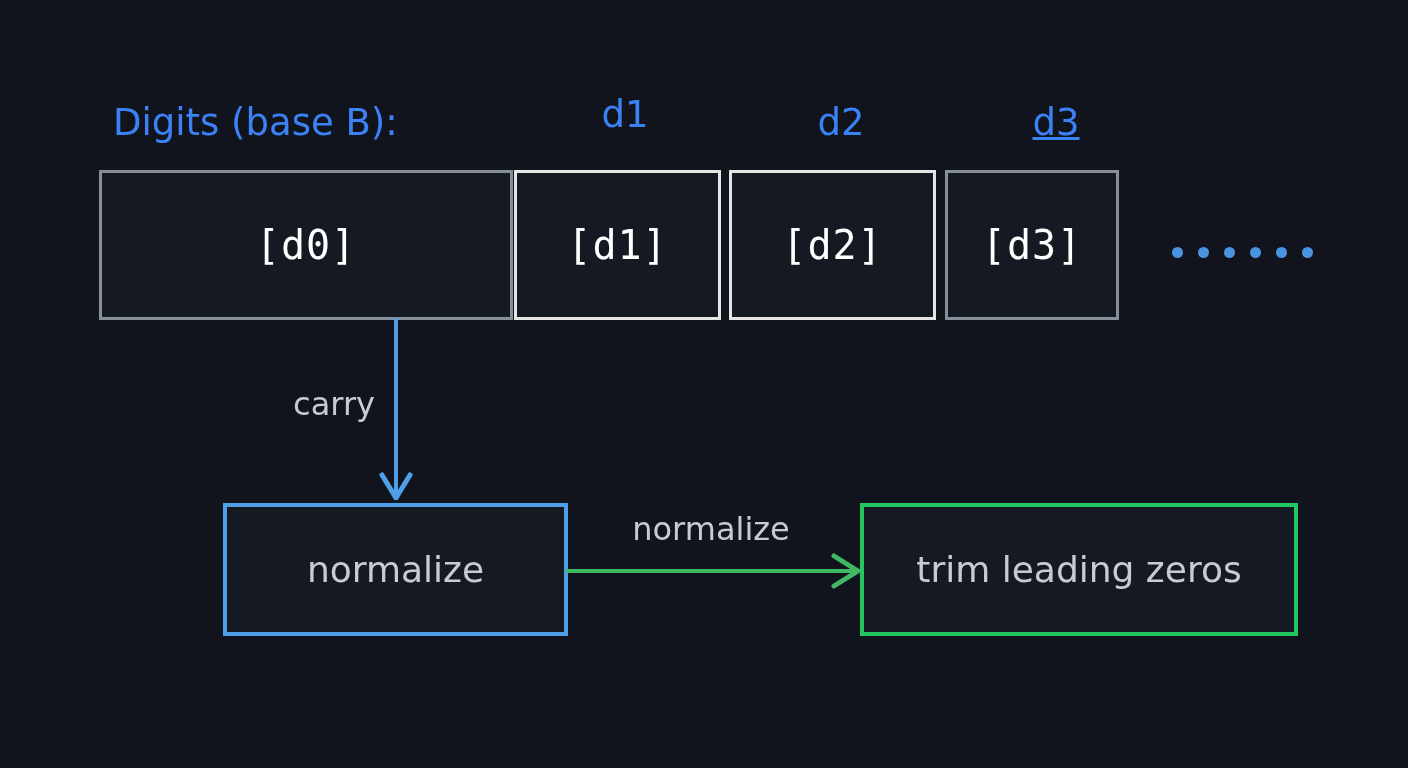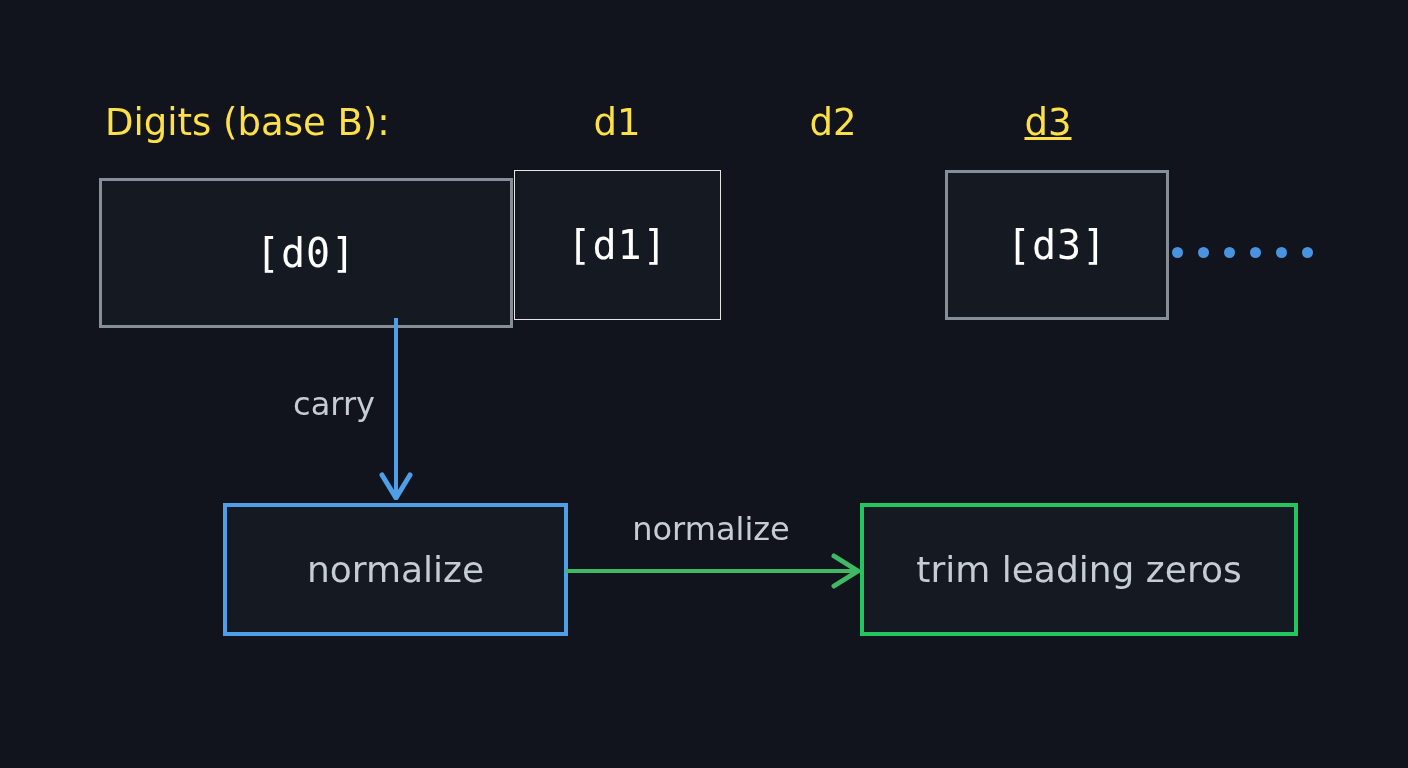--- a/index.html
+++ b/index.html
@@ -12,28 +12,29 @@
     width: 1408px;
     height: 768px;
     background: #11141c;
     overflow: hidden;
     font-family: "DejaVu Sans", sans-serif;
   }
 
   
   .col-label {
     position: absolute;
-    color: #fde047;
+    color: #3b82f6;
     font-family: "DejaVu Sans", sans-serif;
     font-size: 37px;
     line-height: 1;
     white-space: nowrap;
+    margin-left: 8px;
   }
   #lbl-digits { left: 105px; top: 104px; }
-  #lbl-d1 { left: 514px; top: 104px; width: 206px; text-align: center; }
+  #lbl-d1 { left: 514px; top: 96px; width: 206px; text-align: center; }
   #lbl-d2 { left: 730px; top: 104px; width: 206px; text-align: center; }
   #lbl-d3 { left: 945px; top: 104px; width: 206px; text-align: center; text-decoration: underline; }
 
   
   .digit-cell {
     position: absolute;
     top: 170px;
     height: 150px;
     box-sizing: border-box;
     display: flex;
@@ -42,26 +43,26 @@
     background: #151922;
   }
   .digit-cell .digit-text {
     font-family: "DejaVu Sans Mono", monospace;
     font-size: 40px;
     color: #ffffff;
     letter-spacing: 1px;
     white-space: nowrap;
   }
   .cell-gray { border: 3px solid #868e99; }
-  .cell-blue { border: 1px solid #e5e5e5; }
-
-  #cell-d0 { left: 99px;  width: 414px; margin-top: 8px; }
+  .cell-blue { border: 3px solid #e5e5e5; }
+
+  #cell-d0 { left: 99px;  width: 414px; }
   #cell-d1 { left: 514px; width: 207px; }
   #cell-d2 { left: 729px; width: 207px; }
-  #cell-d3 { left: 945px; width: 224px; }
+  #cell-d3 { left: 945px; width: 174px; }
 
   
   #ellipsis {
     position: absolute;
     left: 1172px;
     top: 247px;
     display: flex;
     gap: 15px;
     align-items: center;
   }
@@ -152,20 +153,23 @@
   <div id="lbl-d3" class="col-label">d3</div>
 
   <div id="cell-d0" class="digit-cell cell-gray">
     <span class="digit-text">[d0]</span>
   </div>
 
   <div id="cell-d1" class="digit-cell cell-blue">
     <span class="digit-text">[d1]</span>
   </div>
 
+  <div id="cell-d2" class="digit-cell cell-blue">
+    <span class="digit-text">[d2]</span>
+  </div>
 
   <div id="cell-d3" class="digit-cell cell-gray">
     <span class="digit-text">[d3]</span>
   </div>
 
   <div id="ellipsis">
     <span class="dot"></span>
     <span class="dot"></span>
     <span class="dot"></span>
     <span class="dot"></span>

